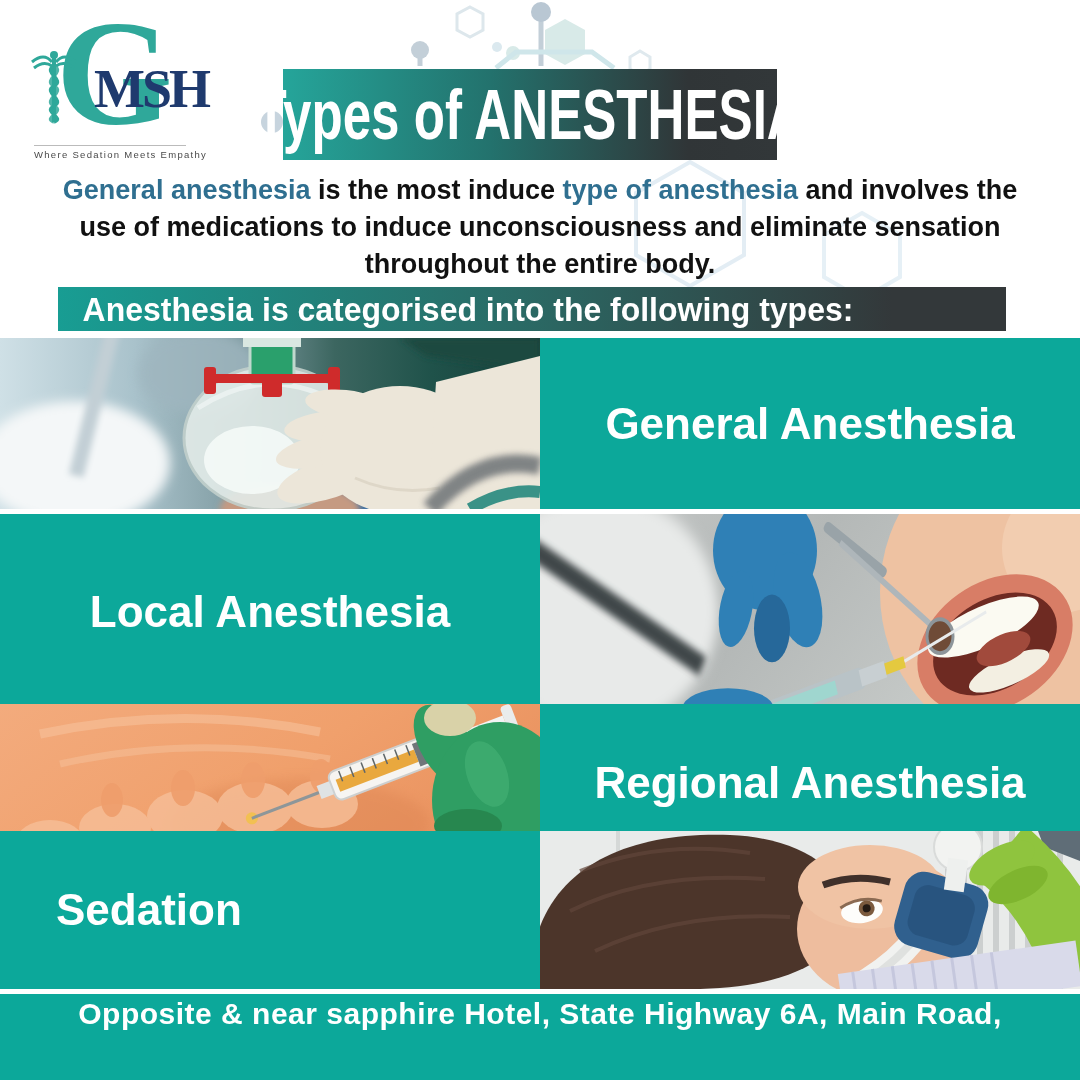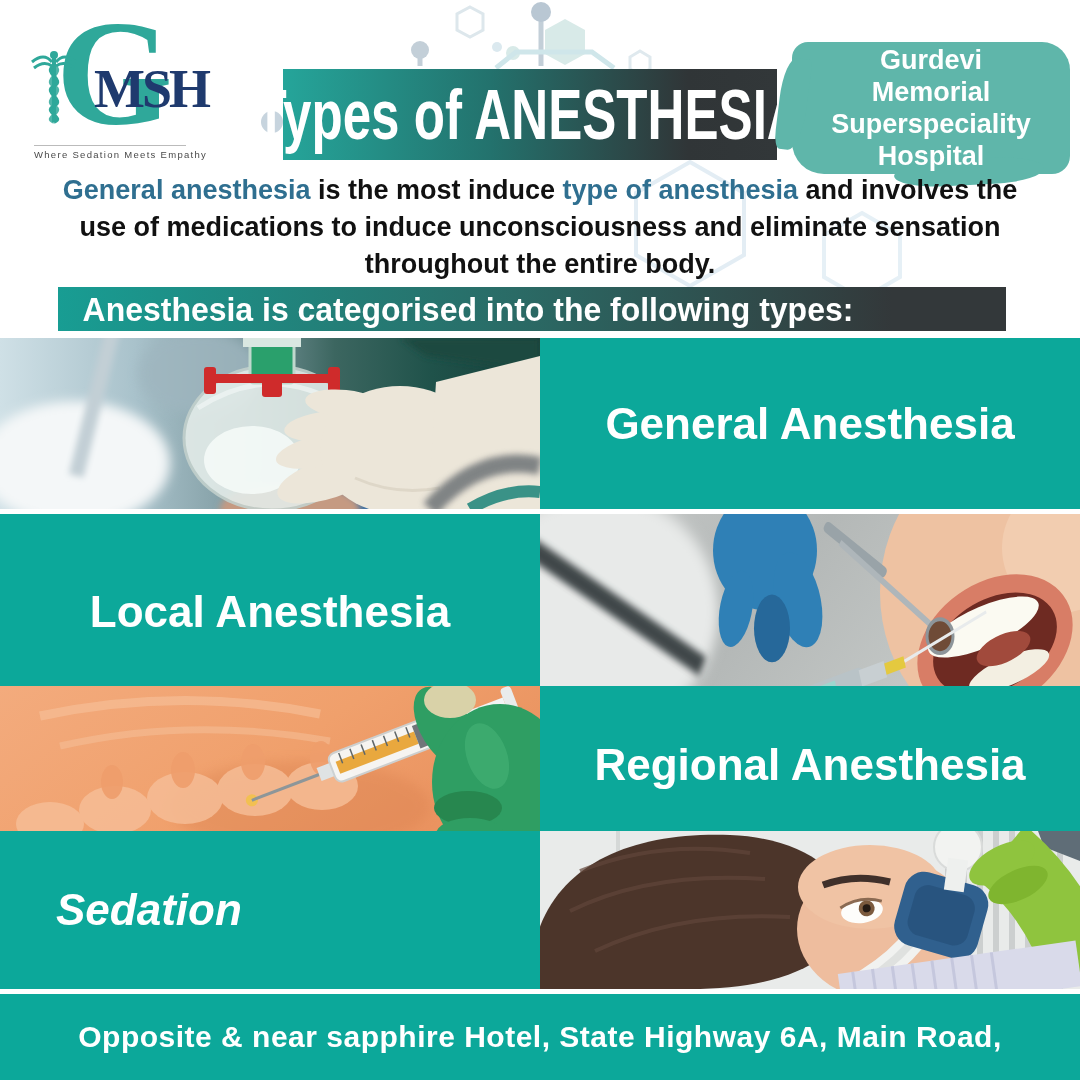--- a/index.html
+++ b/index.html
@@ -61,30 +61,30 @@
     position:absolute;left:58px;top:287px;width:948px;height:44px;
     background:linear-gradient(90deg,#189d93 0%,#2a6b66 48%,#33383a 88%);
     display:flex;align-items:center;
   }
   .banner .t{color:#fff;font-weight:bold;font-size:34px;white-space:nowrap;transform:scaleX(0.94);}
   
   .row{position:absolute;left:0;width:1080px;display:flex;}
   .half{width:540px;height:100%;position:relative;overflow:hidden;}
   .panel{background:#0ca89a;display:flex;align-items:center;justify-content:center;}
   .panel .label{color:#ffffff;font-weight:bold;font-size:44px;white-space:nowrap;}
-  .panel.left-align{justify-content:flex-start;padding-left:56px;box-sizing:border-box;font-style:italic;}
+  .panel.left-align{justify-content:flex-start;padding-left:56px;box-sizing:border-box;}
   .row1{top:338px;height:171px;}
   .row2{top:514px;height:195px;}
-  .row3{top:686px;height:157px;}
+  .row3{top:704px;height:157px;}
   .row4{top:831px;height:158px;}
   .photo svg{display:block;width:100%;height:100%;}
   
   .footer{
     position:absolute;left:0;top:994px;width:1080px;height:86px;background:#0ca89a;
-    display:flex;flex-direction:column;align-items:center;justify-content:center;
+    display:flex;flex-direction:column;align-items:center;justify-content:space-between;
   }
   .footer div{color:#fff;font-weight:bold;font-size:30px;line-height:40px;letter-spacing:0.5px;text-align:center;}
 </style>
 </head>
 <body>
 
 <div class="poster">
 
   <svg class="decor">
     <circle cx="272" cy="122" r="11" fill="#c7d4de"></circle>
@@ -114,26 +114,20 @@
       <path d="M26,18 C38,24 14,32 26,38 C38,44 14,52 26,58 C38,64 14,70 26,74" stroke="#2fa89a" stroke-width="3.5" fill="none" opacity="0.85"></path>
     </svg>
     <div class="logo-msh">MSH</div>
     <div class="logo-tagline">Where Sedation Meets Empathy</div>
   </div>
 
   <div class="title-bar">
     <span class="t">Types of ANESTHESIA</span>
   </div>
 
-  <div class="badge">
-    <div>Gurdevi</div>
-    <div>Memorial</div>
-    <div>Superspeciality</div>
-    <div>Hospital</div>
-  </div>
 
   <div class="intro"><span class="hl">General anesthesia</span><span> is the most induce </span><span class="hl">type of anesthesia</span><span> and involves the use of medications to induce unconsciousness and eliminate sensation throughout the entire body.</span></div>
 
   <div class="banner">
     <span class="t">Anesthesia is categorised into the following types:</span>
   </div>
 
   <div class="row row1">
     <div class="half photo">
       <svg viewBox="0 0 540 171" preserveAspectRatio="none">

